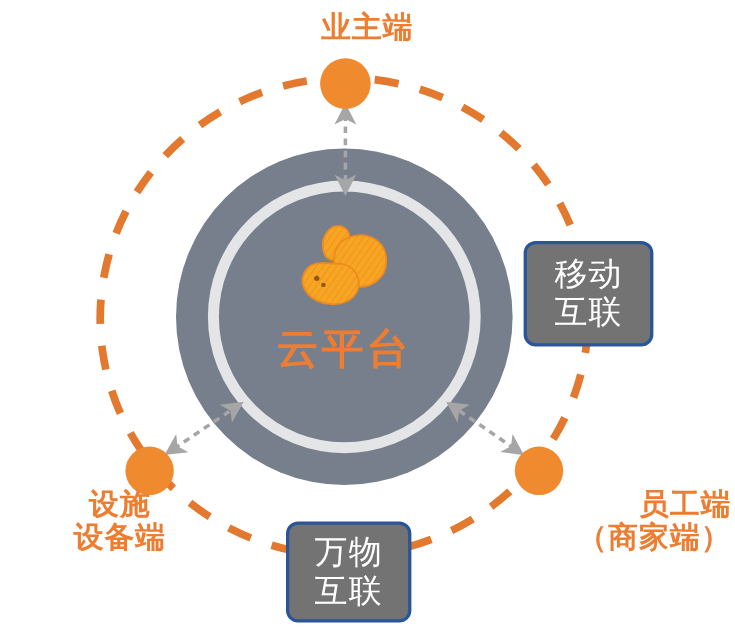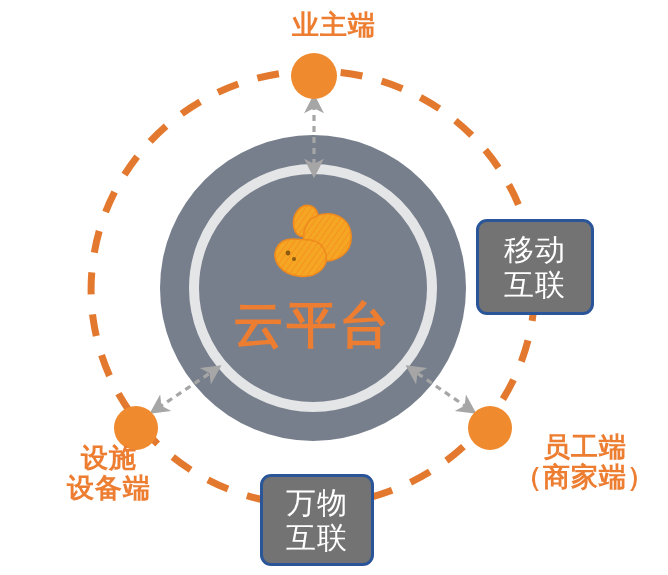--- a/index.html
+++ b/index.html
@@ -42,23 +42,23 @@
     text-align: center;
   }
   #label-facility {
     left: 14px;
     top: 443px;
     width: 190px;
     text-align: center;
   }
   #label-staff {
     left: 505px;
-    top: 432px;
+    top: 443px;
     width: 160px;
-    text-align: center;
+    text-align: right;
   }
   .tag-box {
     position: absolute;
     background: #737373;
     border: 3px solid #2A5599;
     border-radius: 11px;
     color: #ffffff;
     font-size: 30px;
     font-weight: normal;
     line-height: 1.17;
@@ -83,21 +83,21 @@
     height: 86px;
     text-align: right;
   }
   #center-title {
     position: absolute;
     left: 193px;
     top: 292px;
     width: 240px;
     text-align: center;
     color: #ED7D31;
-    font-size: 50px;
+    font-size: 38px;
     font-weight: bold;
     letter-spacing: 3px;
     white-space: pre;
     user-select: none;
   }
   #cloud-logo {
     position: absolute;
     left: 263px;
     top: 198px;
     width: 102px;

